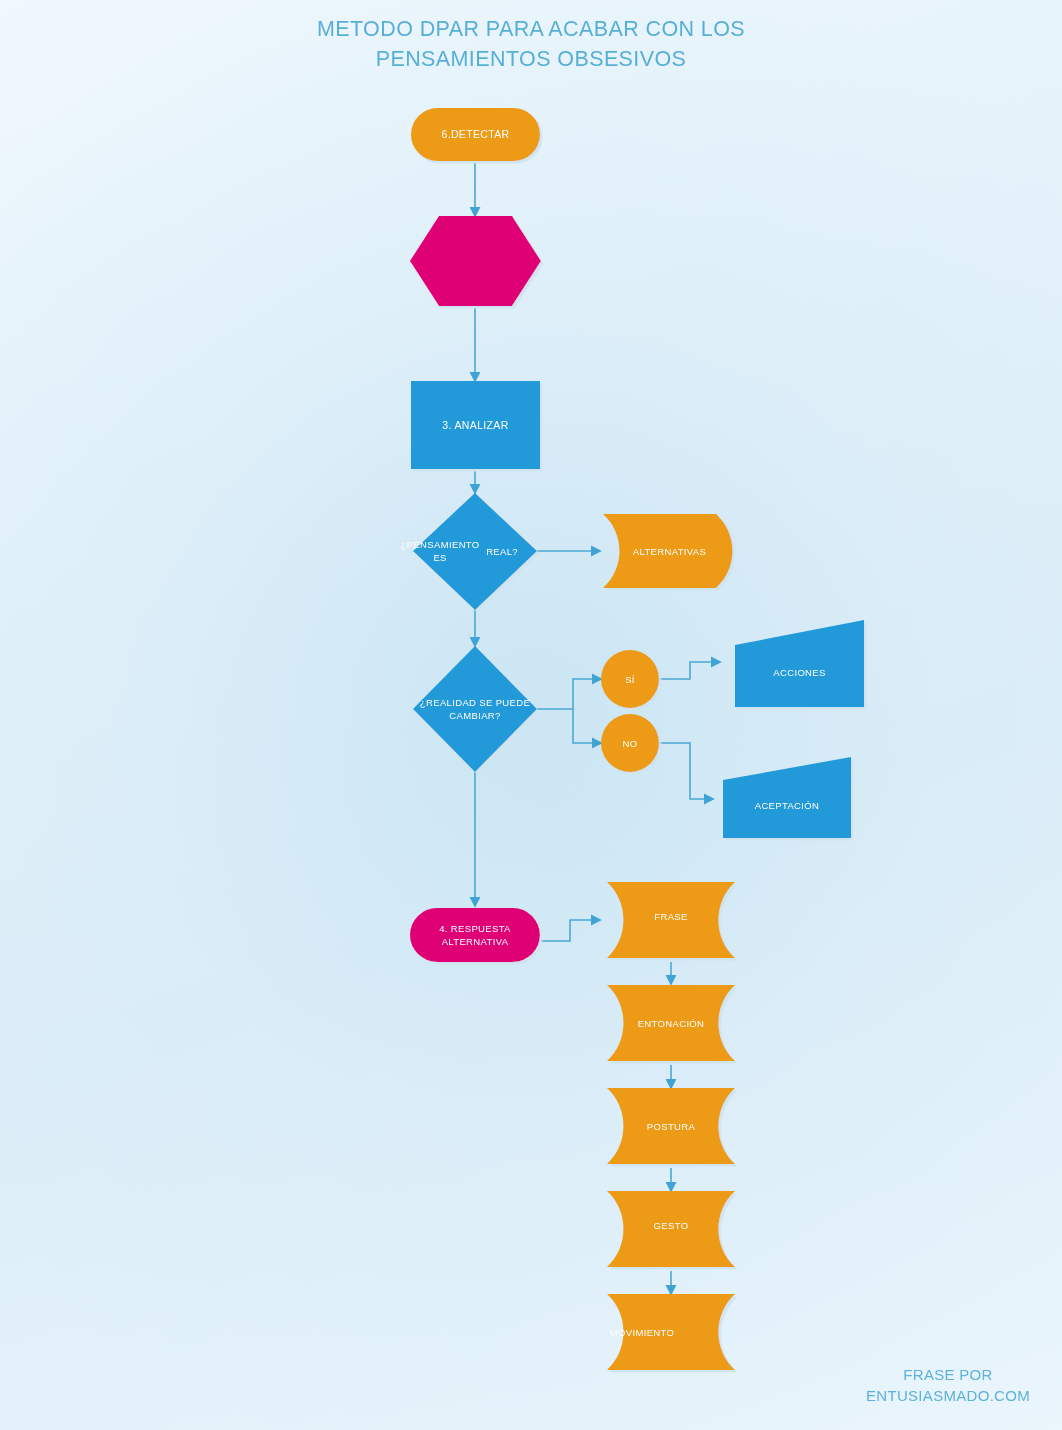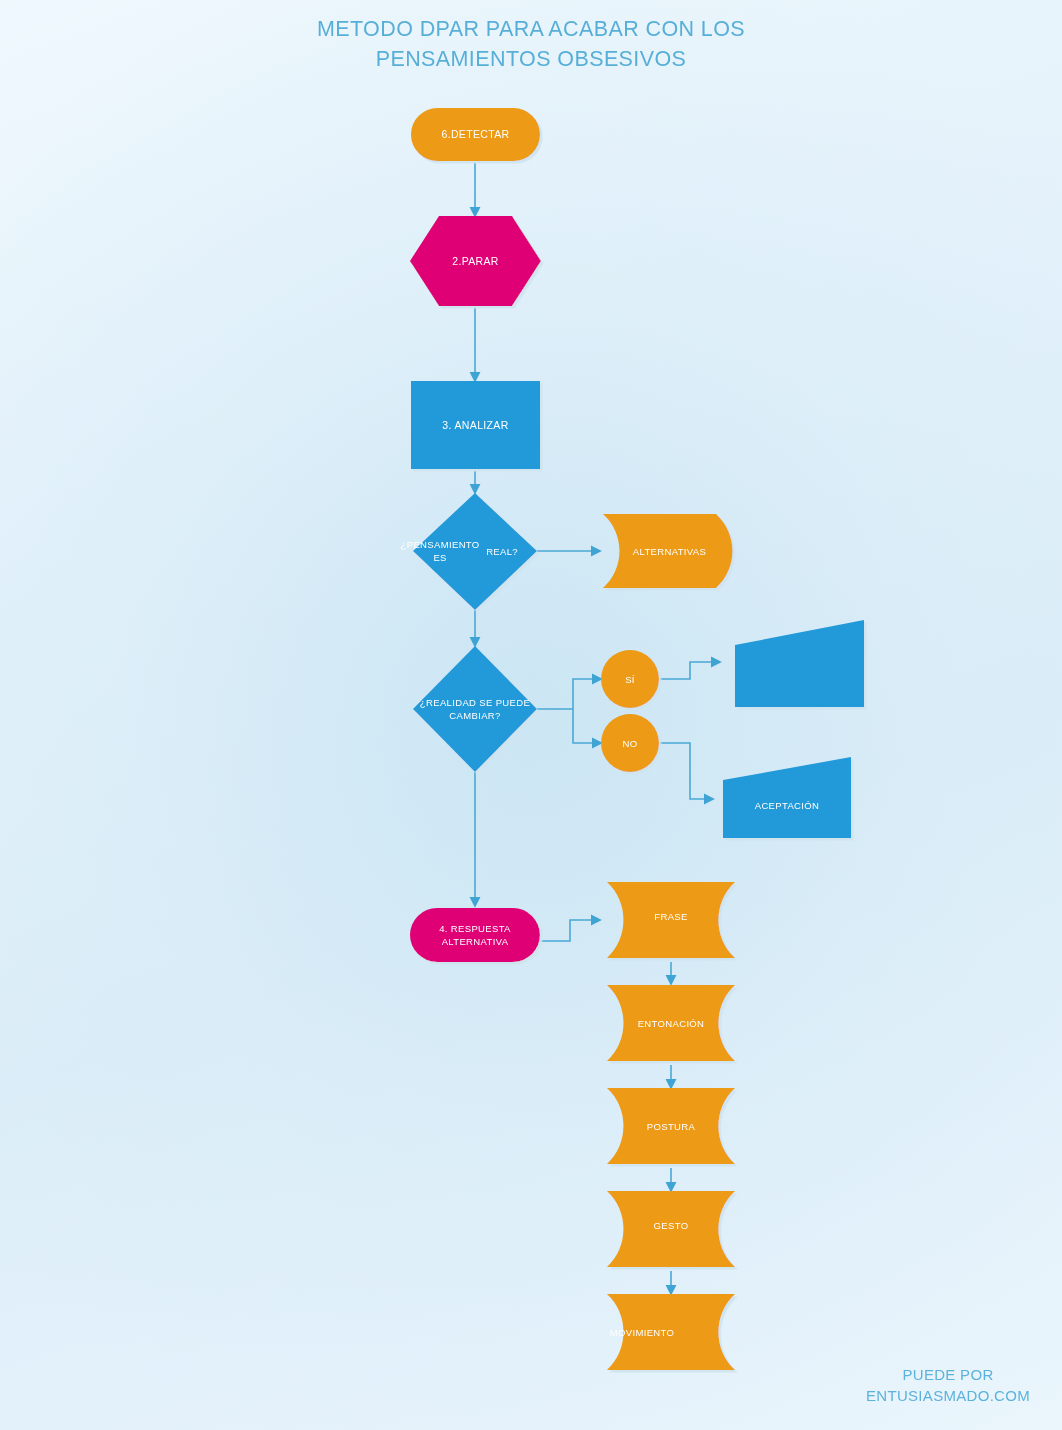--- a/index.html
+++ b/index.html
@@ -137,50 +137,50 @@
       <path d="M607,882 C629,902 629,938 607,958 L735,958 C713,938 713,902 735,882 Z" fill="#ed9a12" filter="url(#sh)"></path>
       <path d="M607,985 C629,1005 629,1041 607,1061 L735,1061 C713,1041 713,1005 735,985 Z" fill="#ed9a12" filter="url(#sh)"></path>
       <path d="M607,1088 C629,1108 629,1144 607,1164 L735,1164 C713,1144 713,1108 735,1088 Z" fill="#ed9a12" filter="url(#sh)"></path>
       <path d="M607,1191 C629,1211 629,1247 607,1267 L735,1267 C713,1247 713,1211 735,1191 Z" fill="#ed9a12" filter="url(#sh)"></path>
       <path d="M607,1294 C629,1314 629,1350 607,1370 L735,1370 C713,1350 713,1314 735,1294 Z" fill="#ed9a12" filter="url(#sh)"></path>
     </g>
   </svg>
 
   <div class="node-label" style="left:411px; top:108px; width:129px; height:53px;">6.DETECTAR</div>
 
-  <div class="node-label" style="left:410px; top:235px; width:131px; height:52px;">2.PARAR</div>
 
   <div class="node-label" style="left:411px; top:381px; width:129px; height:88px;">3. ANALIZAR</div>
 
   <div class="node-label sm" style="left:394px; top:522px; width:124px; height:58px; flex-direction:row;">
     <span>¿PENSAMIENTO ES</span>
     <span>REAL?</span>
   </div>
 
   <div class="node-label sm" style="left:603px; top:514px; width:133px; height:74px;">ALTERNATIVAS</div>
 
   <div class="node-label sm" style="left:406px; top:680px; width:138px; height:58px; flex-direction:column;">
     <span>¿REALIDAD SE PUEDE</span>
     <span>CAMBIAR?</span>
   </div>
 
   <div class="node-label sm" style="left:601px; top:650px; width:58px; height:58px;">SÍ</div>
   <div class="node-label sm" style="left:601px; top:714px; width:58px; height:58px;">NO</div>
 
+  <div class="node-label sm" style="left:735px; top:637px; width:129px; height:70px;">ACCIONES</div>
   <div class="node-label sm" style="left:723px; top:772px; width:128px; height:66px;">ACEPTACIÓN</div>
 
   <div class="node-label sm" style="left:410px; top:908px; width:130px; height:54px; flex-direction:column;">
     <span>4. RESPUESTA</span>
     <span>ALTERNATIVA</span>
   </div>
 
   <div class="node-label sm" style="left:607px; top:882px; width:128px; height:68px;">FRASE</div>
   <div class="node-label sm" style="left:607px; top:985px; width:128px; height:76px;">ENTONACIÓN</div>
   <div class="node-label sm" style="left:607px; top:1088px; width:128px; height:76px;">POSTURA</div>
   <div class="node-label sm" style="left:607px; top:1191px; width:128px; height:68px;">GESTO</div>
   <div class="node-label sm" style="left:578px; top:1294px; width:128px; height:76px;">MOVIMIENTO</div>
 
   <div class="credit">
-    <span>PUEDE POR</span>
+    <span>FRASE POR</span>
     <span class="l2">ENTUSIASMADO.COM</span>
   </div>
 
 </div>
 
 </body></html>

